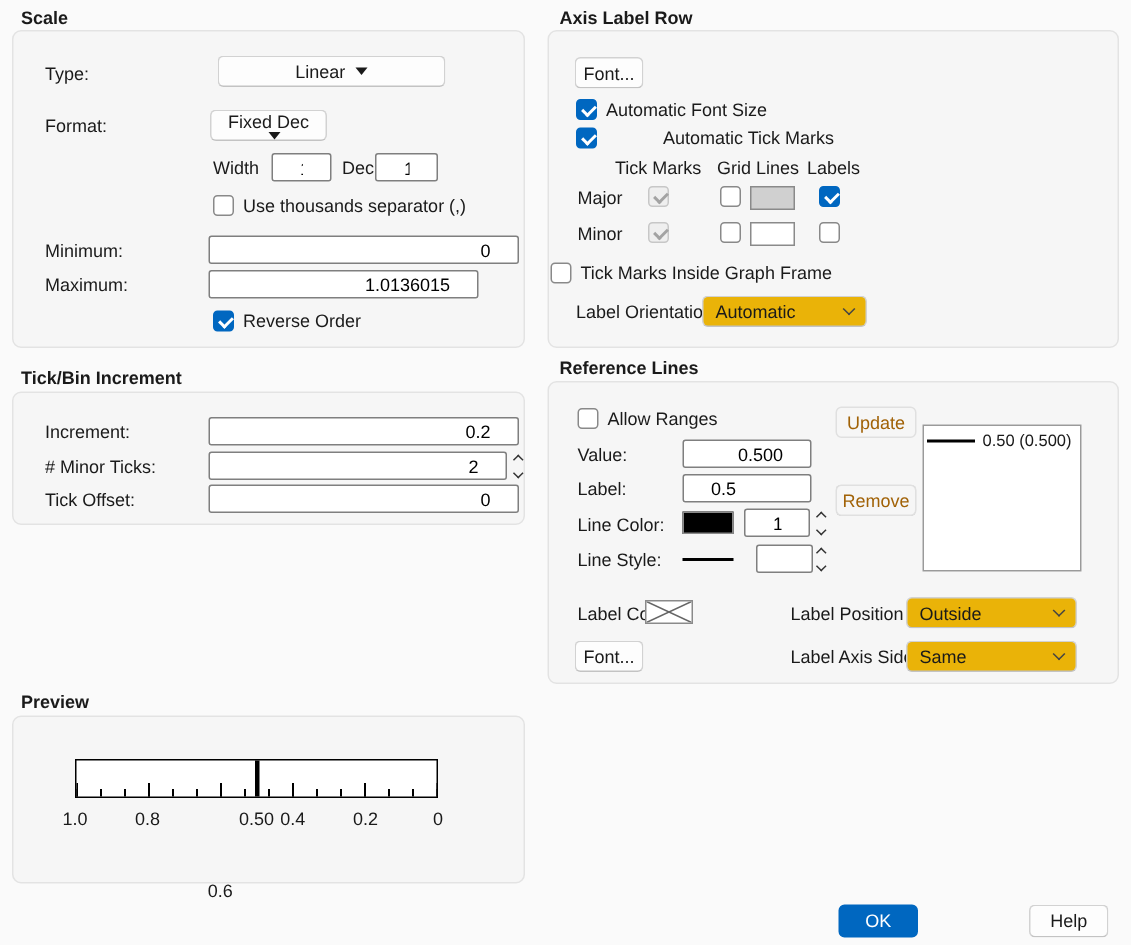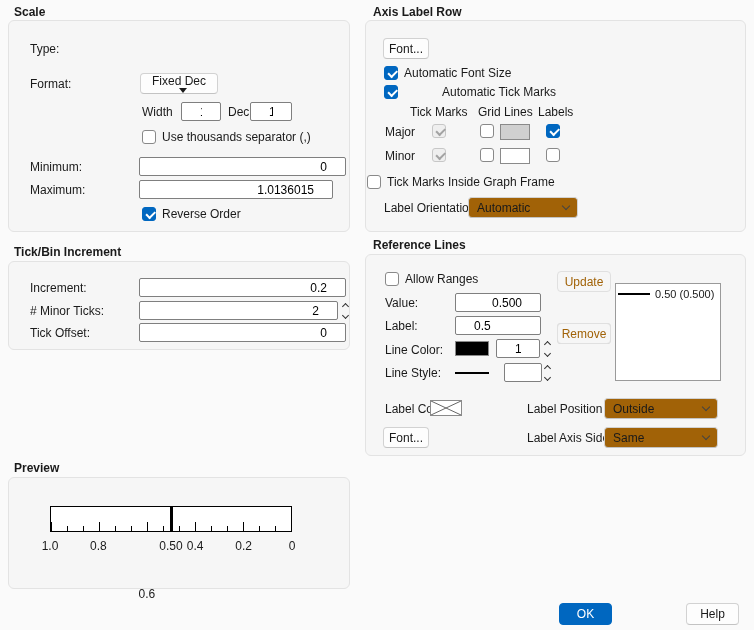--- a/index.html
+++ b/index.html
@@ -23,21 +23,21 @@
   .btn {
     position:absolute; display:flex; align-items:center; justify-content:center;
     background:#fdfdfd; border:1px solid #d2d2d2; border-bottom-color:#c3c3c3;
     border-radius:4px; font:12px "Liberation Sans","DejaVu Sans",sans-serif;
     color:#1a1a1a; cursor:default; white-space:nowrap;
   }
   .btn.disabled { color:#a16207; background:#f6f6f6; border-color:#e0e0e0; }
   .btn.primary { background:#0067c0; border-color:#0067c0; color:#fff; }
   .combo {
     position:absolute; display:flex; align-items:center; justify-content:space-between;
-    padding:0 8px; background:#a16207; border:1px solid #d2d2d2; border-bottom-color:#c3c3c3;
+    padding:0 8px; background:#eab308; border:1px solid #d2d2d2; border-bottom-color:#c3c3c3;
     border-radius:4px; white-space:nowrap;
   }
   .combo-chev { width:6px; height:6px; border-right:1.4px solid #444; border-bottom:1.4px solid #444; transform:rotate(45deg); margin-top:-3px; margin-left:10px; }
   .tri-down { width:0; height:0; border-left:4px solid transparent; border-right:4px solid transparent; border-top:5px solid #1a1a1a; margin-left:7px; }
   .cbrow { position:absolute; display:flex; align-items:center; gap:6px; height:16px; white-space:nowrap; }
   .cb { position:relative; display:inline-block; width:14px; height:14px; border:1px solid #898989; border-radius:3px; background:#fff; flex:0 0 auto; }
   .cb.abs { position:absolute; }
   .cb.checked { background:#0067c0; border-color:#0067c0; }
   .cb.checked::after { content:""; position:absolute; left:2.5px; top:3px; width:7px; height:3.5px; border-left:2px solid #fff; border-bottom:2px solid #fff; transform:rotate(-45deg); }
   .cb.dis-checked { background:#efefef; border-color:#c7c7c7; }
@@ -69,20 +69,24 @@
 </style>
 </head>
 <body>
 
 <div id="app">
 
   <div class="gtitle" style="left:14px; top:5px;">Scale</div>
   <div class="group" style="left:8px; top:20px; width:342px; height:212px;"></div>
 
   <div class="lbl" style="left:30px; top:42px;">Type:</div>
+  <div class="btn" style="left:145px; top:37px; width:152px; height:21px;">
+    <span>Linear</span>
+    <span class="tri-down"></span>
+  </div>
 
   <div class="lbl" style="left:30px; top:77px;">Format:</div>
   <div class="btn" style="left:140px; top:73px; width:78px; height:21px;flex-direction:column;">
     <span>Fixed Dec</span>
     <span class="tri-down"></span>
   </div>
 
   <div class="lbl" style="left:142px; top:105px;">Width</div>
   <input class="field num" style="left: 181px; top: 102px; width: 40px;" value="12">
   <div class="lbl" style="left:228px; top:105px;">Dec</div>
@@ -90,21 +94,21 @@
 
   <div class="cbrow" style="left:142px; top:129px;">
     <span class="cb"></span>
     <span>Use thousands separator (,)</span>
   </div>
 
   <div class="lbl" style="left:30px; top:160px;">Minimum:</div>
   <input class="field num" style="left: 139px; top: 157px; width: 207px;" value="0">
 
   <div class="lbl" style="left:30px; top:183px;">Maximum:</div>
-  <input class="field num" style="left: 139px; top: 180px; width: 194px;" value="1.0136015">
+  <input class="field num" style="left: 139px; top: 180px; width: 180px;" value="1.0136015">
 
   <div class="cbrow" style="left:142px; top:206px;">
     <span class="cb checked"></span>
     <span>Reverse Order</span>
   </div>
 
   <div class="gtitle" style="left:14px; top:245px;">Tick/Bin Increment</div>
   <div class="group" style="left:8px; top:261px; width:342px; height:89px;"></div>
 
   <div class="lbl" style="left:30px; top:281px;">Increment:</div>

